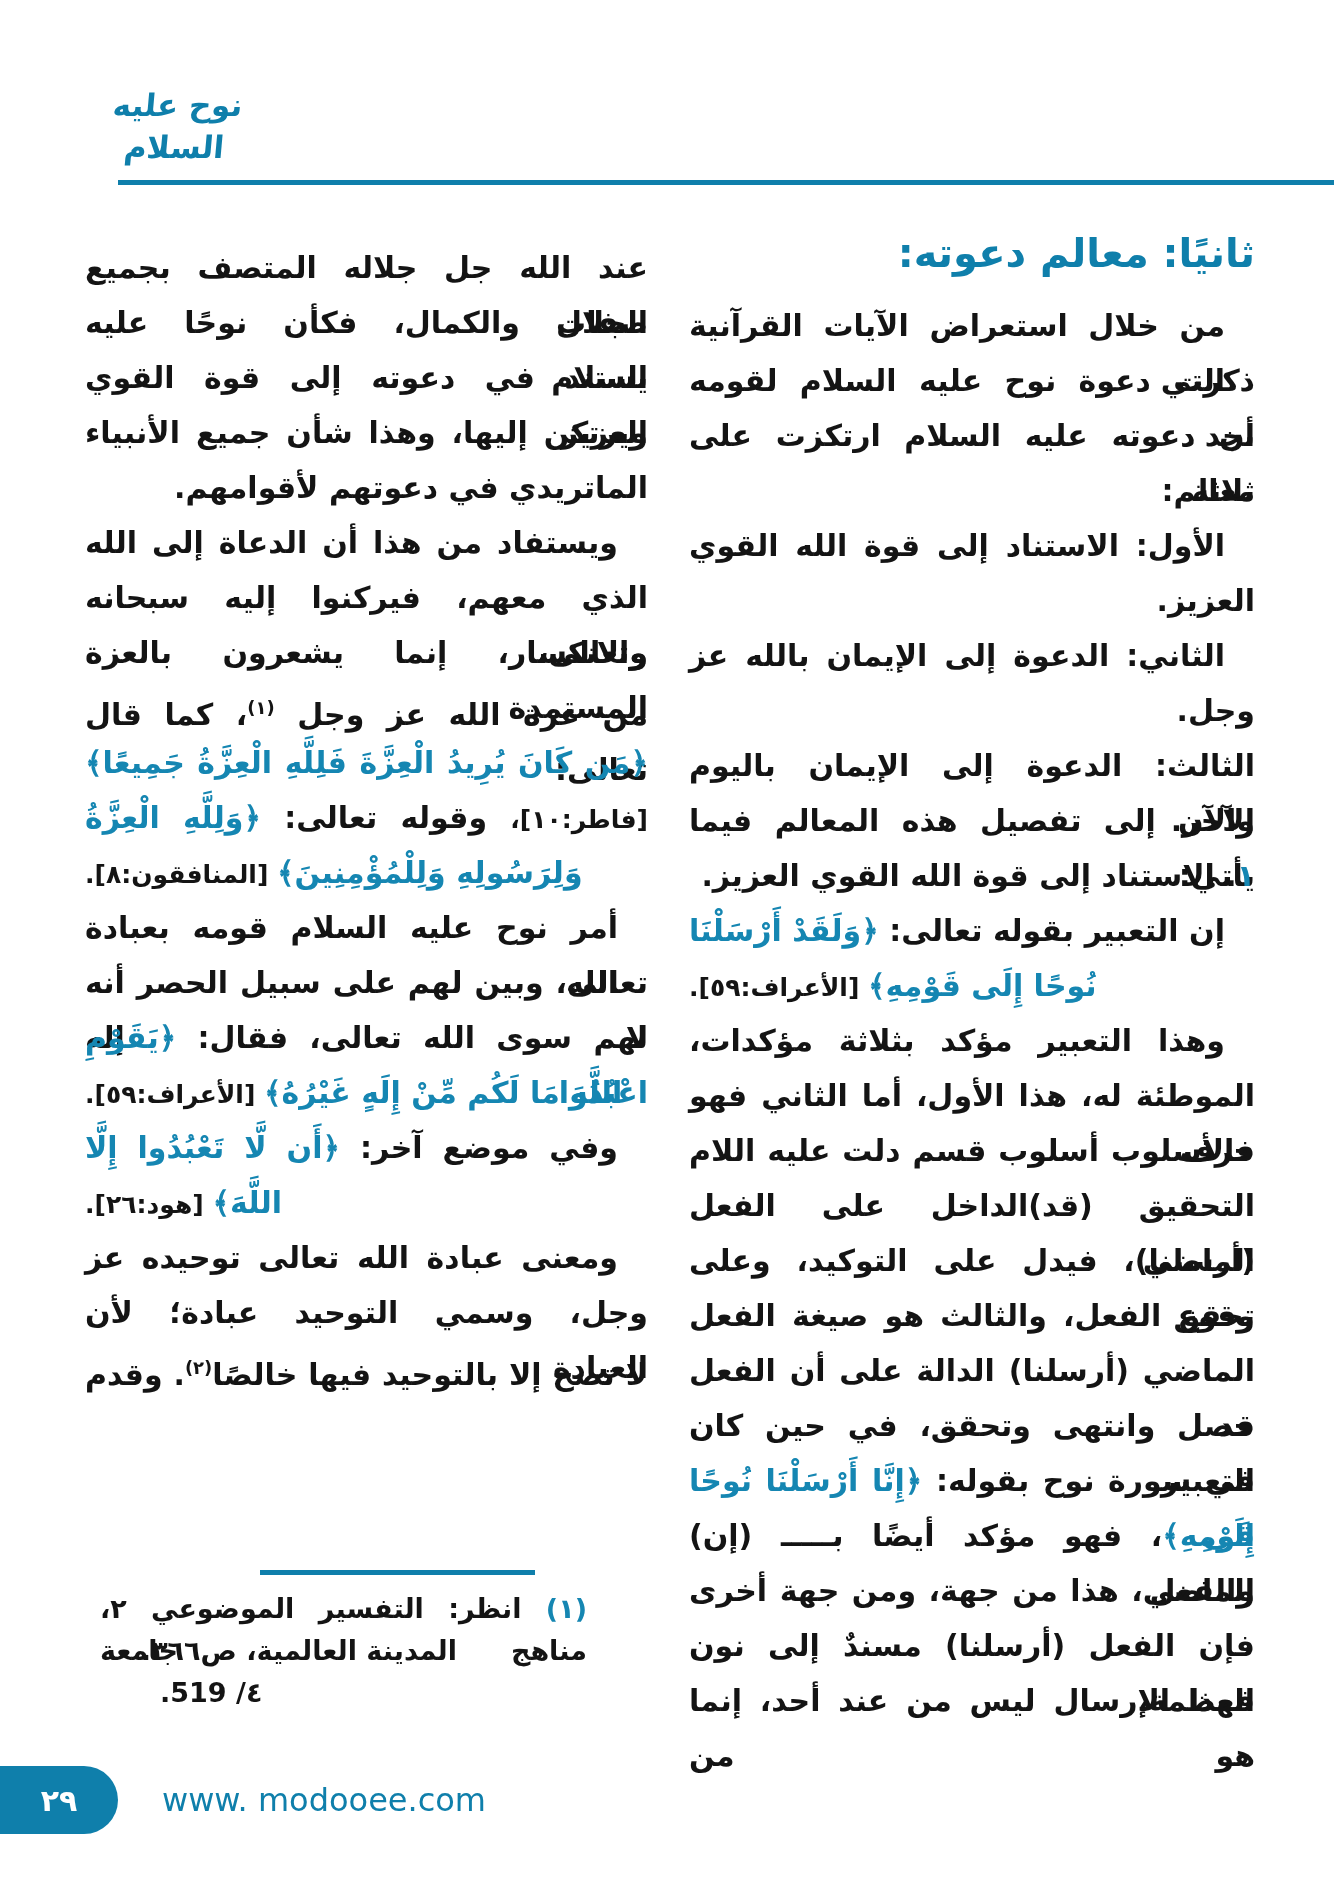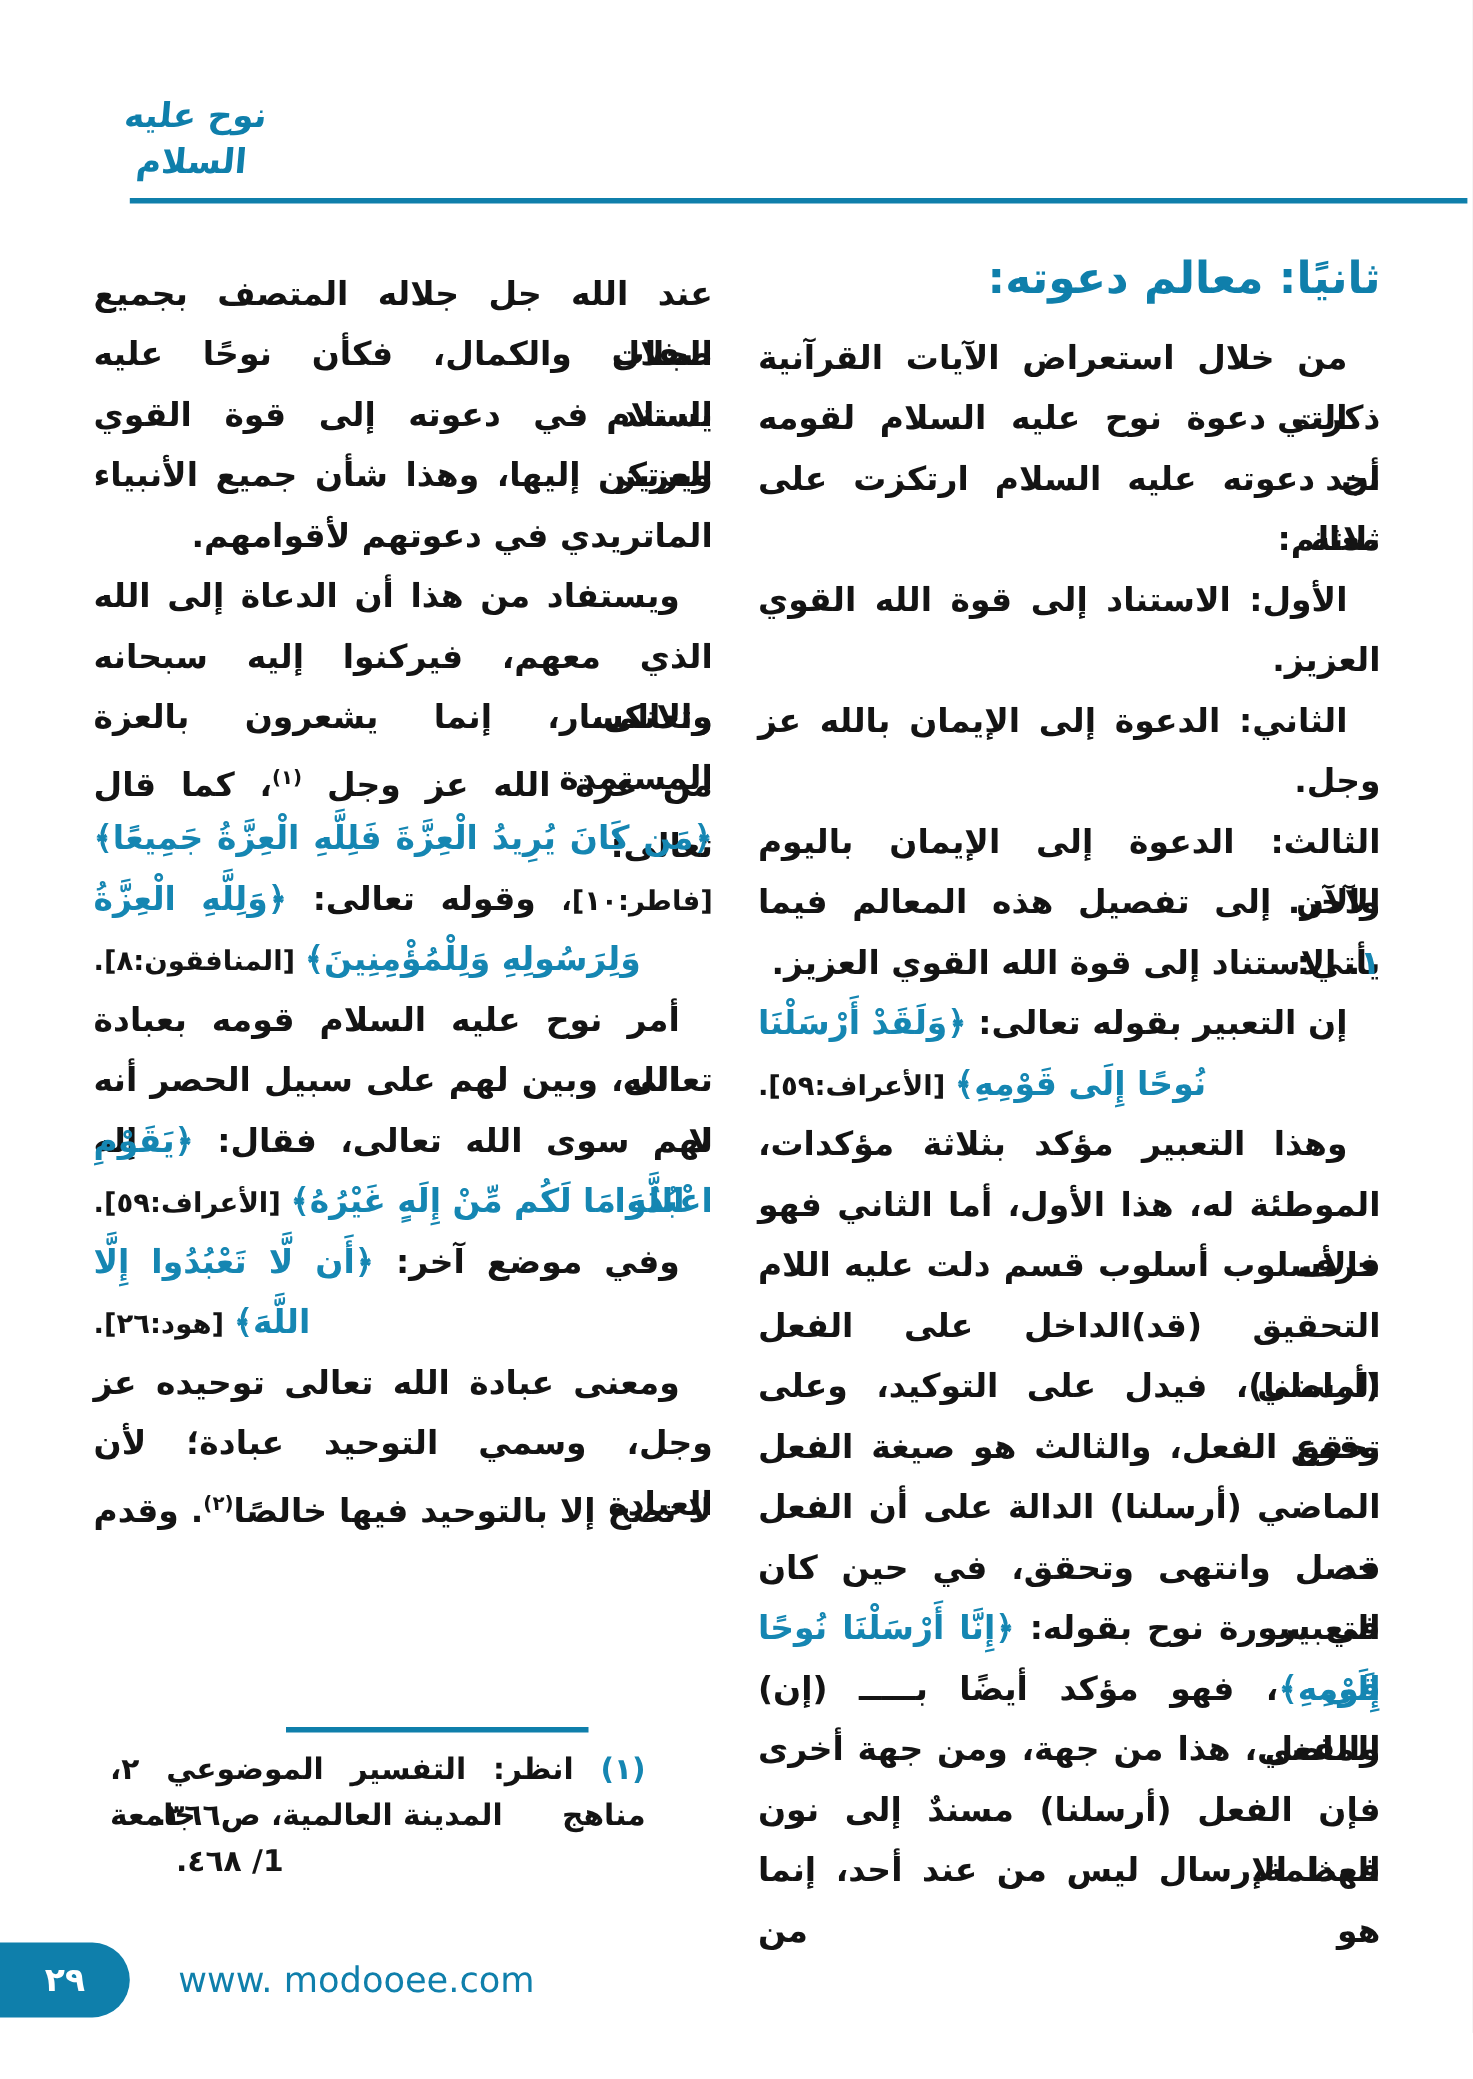--- a/index.html
+++ b/index.html
@@ -132,21 +132,21 @@
         <div class="line"><span>وجل، وسمي التوحيد عبادة؛ لأن العبادة</span></div>
         <div class="line"><span>لا تصح إلا بالتوحيد فيها خالصًا</span><span class="sg-sup">(٢)</span><span>. وقدم</span></div>
       </div>
   </div>
 
   <div class="fn-rule"></div>
 
   <div class="footnotes">
       <div class="line"><span class="sg-fn">(١)</span><span> انظر: التفسير الموضوعي ٢، مناهج جامعة</span></div>
       <div class="line fn-ind"><span>المدينة العالمية، ص٣٦٦.</span></div>
-      <div class="line fn-left"><span>1/ ٤٦٨.</span></div>
+      <div class="line fn-left"><span>٤/ 519.</span></div>
     </div>
 
   <div class="page-badge">
     <span>٢٩</span>
   </div>
 
   <a class="site">www. modooee.com</a>
 
 </div>
 

